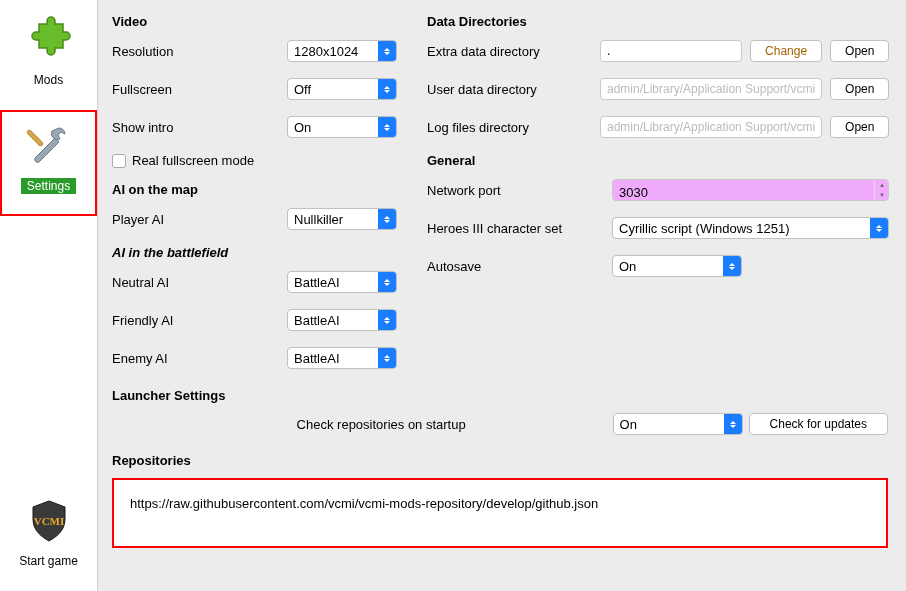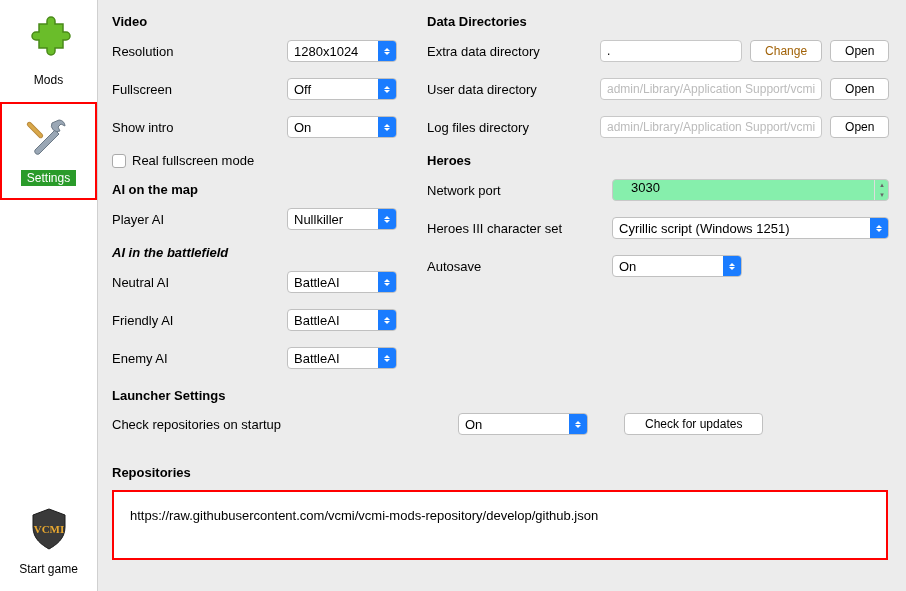--- a/index.html
+++ b/index.html
@@ -17,21 +17,21 @@
       background: #fff;
       border-right: 1px solid #d0d0d0;
       display: flex;
       flex-direction: column;
       padding-top: 4px;
     }
     .sidebar-item {
       display: flex;
       flex-direction: column;
       align-items: center;
-      padding: 8px 4px 12px;
+      padding: 8px 4px 20px;
       cursor: pointer;
       border: 2px solid transparent;
     }
     .sidebar-item.selected {
       border: 2px solid #ff0000;
     }
     .sidebar-item .icon-box {
       width: 60px;
       height: 56px;
       display: flex;
@@ -159,25 +159,25 @@
       display: flex;
       align-items: center;
       justify-content: center;
     }
     .btn.disabled { color: #a16207; cursor: default; }
     .text-input {
       flex: 1;
       height: 22px;
       border: 1px solid #c8c8c8;
       border-radius: 4px;
-      background: #86efac;
-      padding: 0 18px;
-      font-size: 13px;
-      display: flex;
-      align-items: flex-start;
+      background: #f0abfc;
+      padding: 0 6px;
+      font-size: 13px;
+      display: flex;
+      align-items: flex-end;
       position: relative;
     }
     .stepper {
       width: 14px;
       height: 100%;
       display: flex;
       flex-direction: column;
       border-left: 1px solid #ddd;
       position: absolute;
       right: 0;
@@ -187,22 +187,23 @@
       display: flex;
       align-items: center;
       justify-content: center;
       font-size: 7px;
       color: #666;
     }
     .wide-select { flex: 1; }
     .launcher-row {
       display: flex;
       align-items: center;
-      margin-bottom: 30px;
-      gap: 36px;
+      margin-bottom: 18px;
+      gap: 6px;
+      justify-content: flex-end;
     }
     .launcher-row .row-label { width: 310px; }
     .repos {
       border: 2px solid #ff0000;
       background: #fff;
       min-height: 70px;
       padding: 16px;
       font-size: 13px;
     }
   </style>
@@ -323,21 +324,21 @@
         <div class="dir-input">admin/Library/Application Support/vcmi</div>
         <div class="btn">Open</div>
       </div>
 
       <div class="dir-row">
         <div class="dir-label">Log files directory</div>
         <div class="dir-input">admin/Library/Application Support/vcmi</div>
         <div class="btn">Open</div>
       </div>
 
-      <div class="section-title">Heroes</div>
+      <div class="section-title">General</div>
 
       <div class="row">
         <div class="row-label" style="width:185px">Network port</div>
         <div class="text-input">
           <span>3030</span>
           <div class="stepper">
             <div>▴</div>
             <div>▾</div>
           </div>
         </div>

